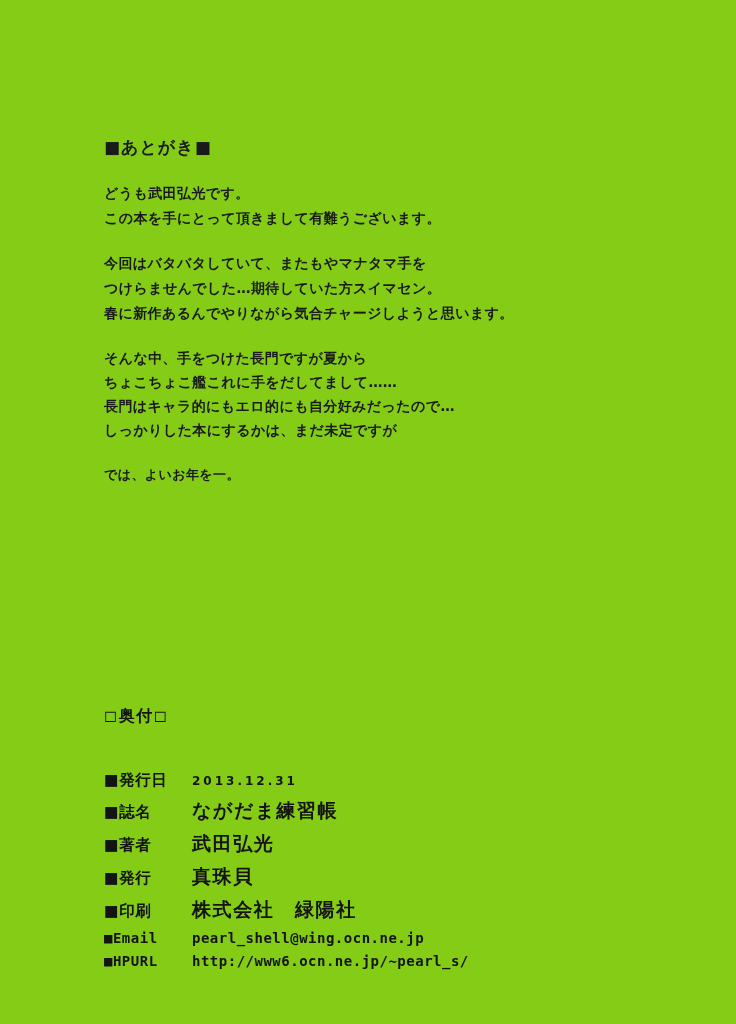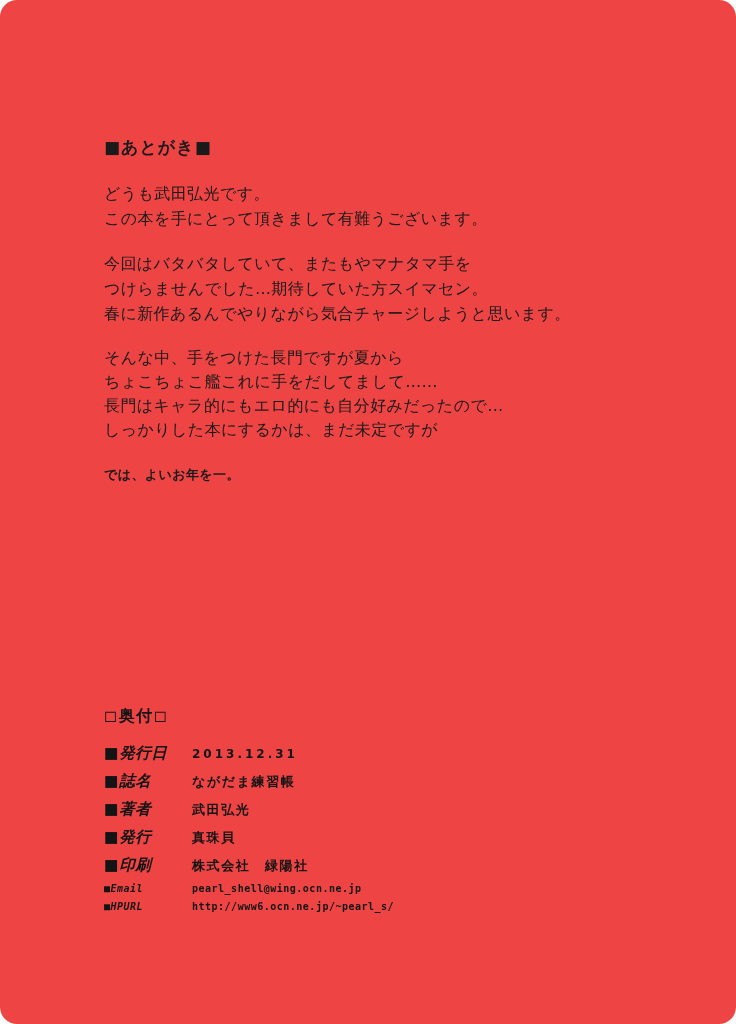--- a/index.html
+++ b/index.html
@@ -7,23 +7,22 @@
     padding: 0;
     background: #ffffff;
   }
   body {
     font-family: "DejaVu Sans", sans-serif;
   }
   .page {
     position: relative;
     width: 736px;
     height: 1024px;
-    background: #ef4444;
+    background: #84cc16;
     overflow: hidden;
-    border-radius: 17px;
   }
 
   
   .afterword {
     position: absolute;
     left: 104px;
     top: 136px;
     width: 560px;
     color: #1a1a1a;
   }
@@ -31,22 +30,22 @@
     font-size: 17px;
     font-weight: bold;
     letter-spacing: 1px;
     margin-bottom: 22px;
     white-space: pre;
   }
   .para {
     margin-bottom: 20px;
   }
   .para .line {
-    font-size: 16px;
-    font-weight: normal;
+    font-size: 14px;
+    font-weight: bold;
     line-height: 25px;
     letter-spacing: 0.4px;
     white-space: pre;
   }
   .para.tight .line {
     line-height: 24px;
   }
   .para-sign .line {
     font-size: 13px;
     font-weight: bold;
@@ -57,54 +56,53 @@
     position: absolute;
     left: 104px;
     top: 706px;
     width: 570px;
     color: #141414;
   }
   .colophon-title {
     font-size: 16px;
     font-weight: bold;
     letter-spacing: 1.5px;
-    margin-bottom: 16px;
+    margin-bottom: 43px;
     white-space: pre;
   }
   .colophon-rows {
     display: block;
   }
   .col-row {
     display: flex;
     align-items: baseline;
     margin-bottom: 7px;
     white-space: pre;
   }
   .col-label {
     font-size: 15.5px;
     font-weight: bold;
     letter-spacing: 0.5px;
     min-width: 88px;
     white-space: pre;
-    font-style: italic;
   }
   .col-value {
-    font-size: 13px;
+    font-size: 19px;
     font-weight: bold;
     letter-spacing: 1.6px;
     white-space: pre;
   }
   .col-row.big .col-value {
     font-size: 12px;
     letter-spacing: 3px;
   }
   .col-row.mono .col-label,
   .col-row.mono .col-value {
     font-family: "DejaVu Sans Mono", monospace;
-    font-size: 10px;
+    font-size: 14px;
     letter-spacing: 0.5px;
   }
   .col-row.mono .col-label {
     min-width: 92px;
   }
   .col-row.wide .col-label {
     min-width: 88px;
   }
 </style>
 </head>

